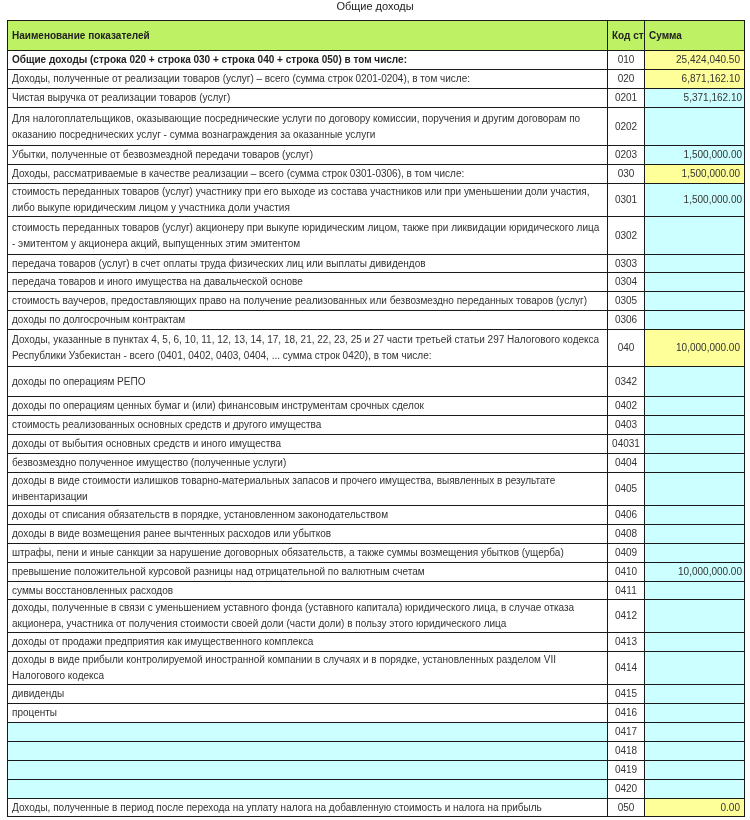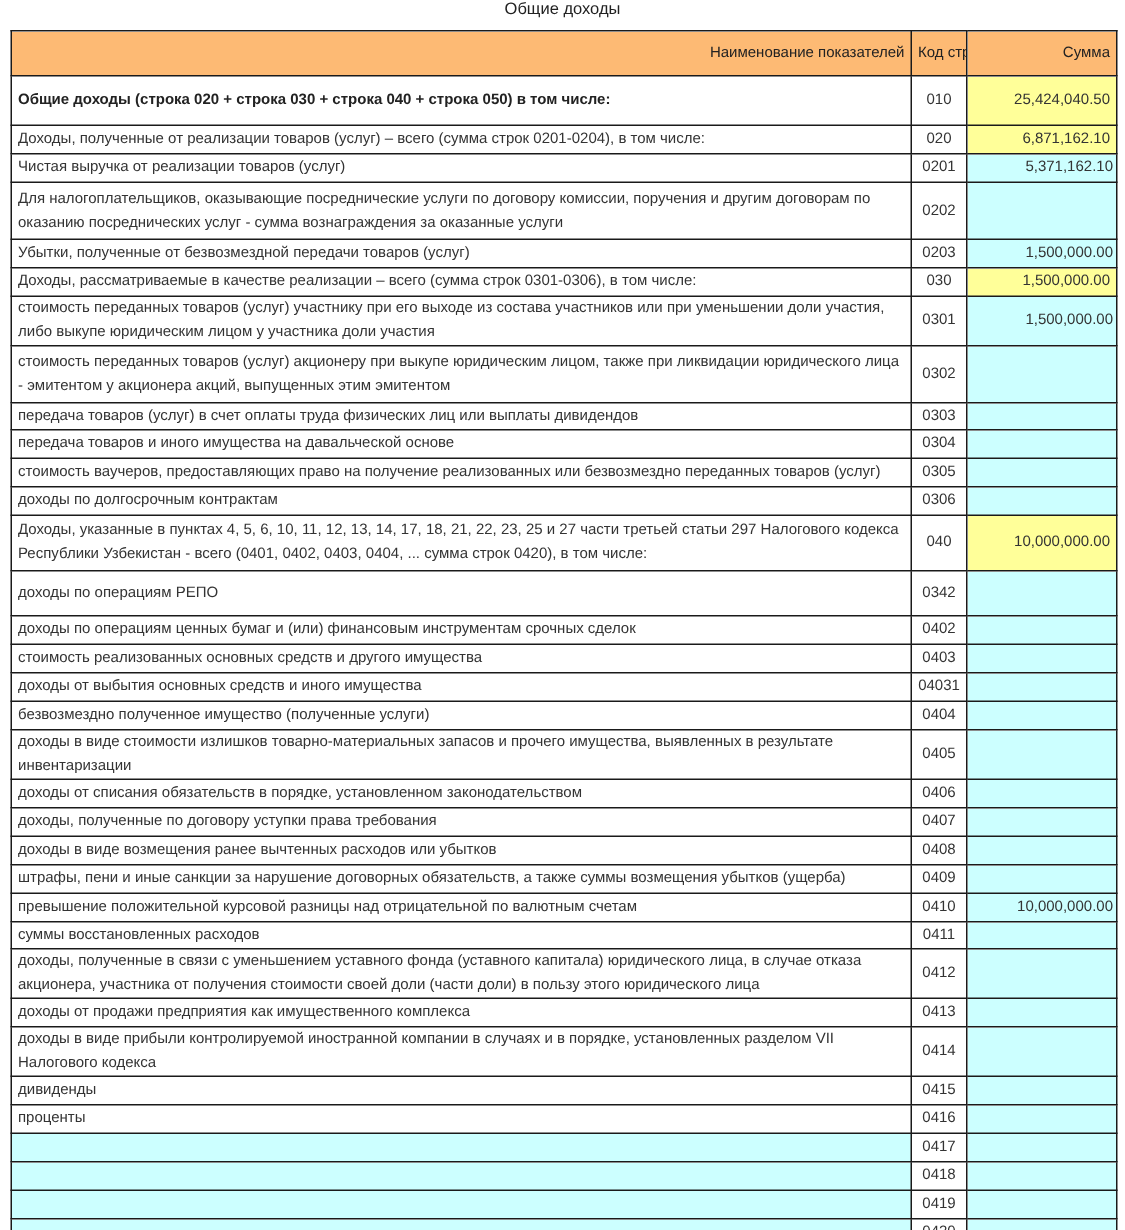--- a/index.html
+++ b/index.html
@@ -14,22 +14,22 @@
   table.report {
     position: absolute; left: 7px; top: 20px;
     width: 737px; border-collapse: collapse; table-layout: fixed;
     font-size: 10px;
   }
   table.report td, table.report th {
     border: 1px solid #1a1a1a; padding: 0 4px; overflow: hidden;
     line-height: 16px; vertical-align: middle;
   }
   table.report th {
-    font-weight: normal; font-size: 10px; background: #fdba74; color: #222;
-    text-align: right; height: 29px;
+    font-weight: bold; font-size: 10px; background: #bef264; color: #222;
+    text-align: left; height: 29px;
   }
   th.col-code { padding: 0; line-height: 15px; white-space: nowrap; }
   td.name { text-align: left; }
   td.name.bold { font-weight: bold; color: #222; }
   td.code { text-align: center; padding: 0; }
   td.sum { text-align: right; padding: 0 0 0 2px; white-space: nowrap; }
   .yellow { background: #ffff99; }
   .cyan { background: #ccffff; }
   .white { background: #ffffff; }
 </style>
@@ -45,21 +45,21 @@
     <col style="width:100px">
   </colgroup>
   <thead>
     <tr>
       <th>Наименование показателей</th>
       <th class="col-code">Код строки</th>
       <th>Сумма</th>
     </tr>
   </thead>
   <tbody id="rows">
-      <tr style="height: 33px;">
+      <tr style="height: 19px;">
         <td class="name bold white">Общие доходы (строка 020 + строка 030 + строка 040 + строка 050) в том числе:</td>
         <td class="code white">010</td>
         <td class="sum yellow">25,424,040.50</td>
       </tr>
       <tr style="height: 19px;">
         <td class="name white">Доходы, полученные от реализации товаров (услуг) – всего (сумма строк 0201-0204), в том числе:</td>
         <td class="code white">020</td>
         <td class="sum yellow">6,871,162.10</td>
       </tr>
       <tr style="height: 19px;">
@@ -145,25 +145,20 @@
       <tr style="height: 30px;">
         <td class="name white">доходы в виде стоимости излишков товарно-материальных запасов и прочего имущества, выявленных в результате инвентаризации</td>
         <td class="code white">0405</td>
         <td class="sum cyan" style="padding-right: 2px;"></td>
       </tr>
       <tr style="height: 19px;">
         <td class="name white">доходы от списания обязательств в порядке, установленном законодательством</td>
         <td class="code white">0406</td>
         <td class="sum cyan" style="padding-right: 2px;"></td>
       </tr>
-      <tr style="height: 19px;">
-        <td class="name white">доходы, полученные по договору уступки права требования</td>
-        <td class="code white">0407</td>
-        <td class="sum cyan" style="padding-right: 2px;"></td>
-      </tr>
       <tr style="height: 19px; margin-top: 28px;">
         <td class="name white">доходы в виде возмещения ранее вычтенных расходов или убытков</td>
         <td class="code white">0408</td>
         <td class="sum cyan" style="padding-right: 2px;"></td>
       </tr>
       <tr style="height: 19px;">
         <td class="name white">штрафы, пени и иные санкции за нарушение договорных обязательств, а также суммы возмещения убытков (ущерба)</td>
         <td class="code white">0409</td>
         <td class="sum cyan" style="padding-right: 2px;"></td>
       </tr>

